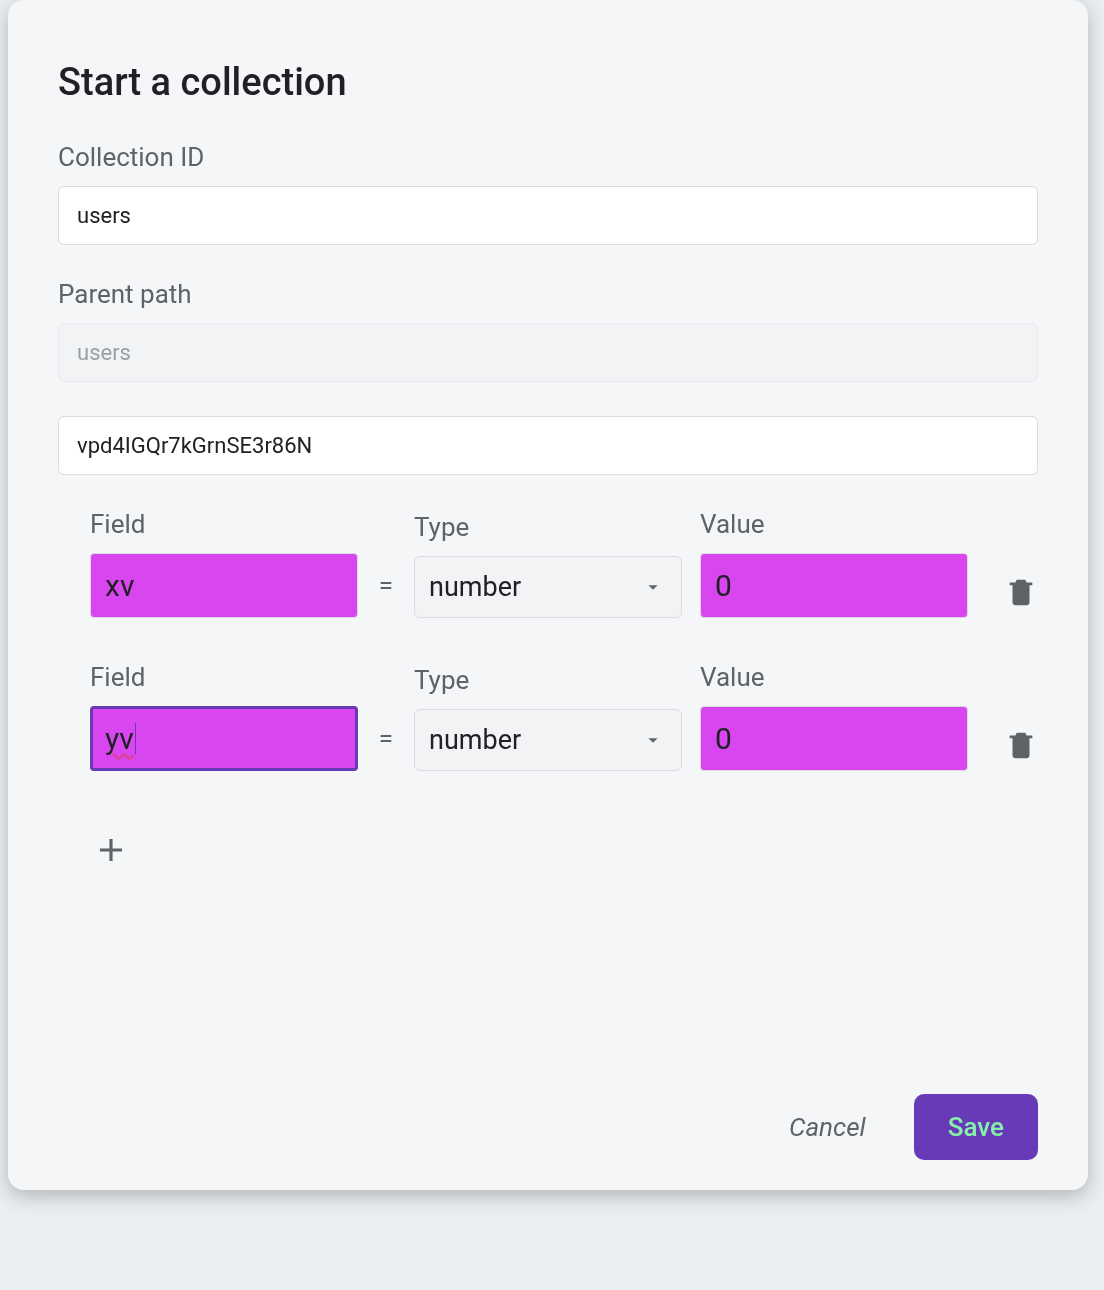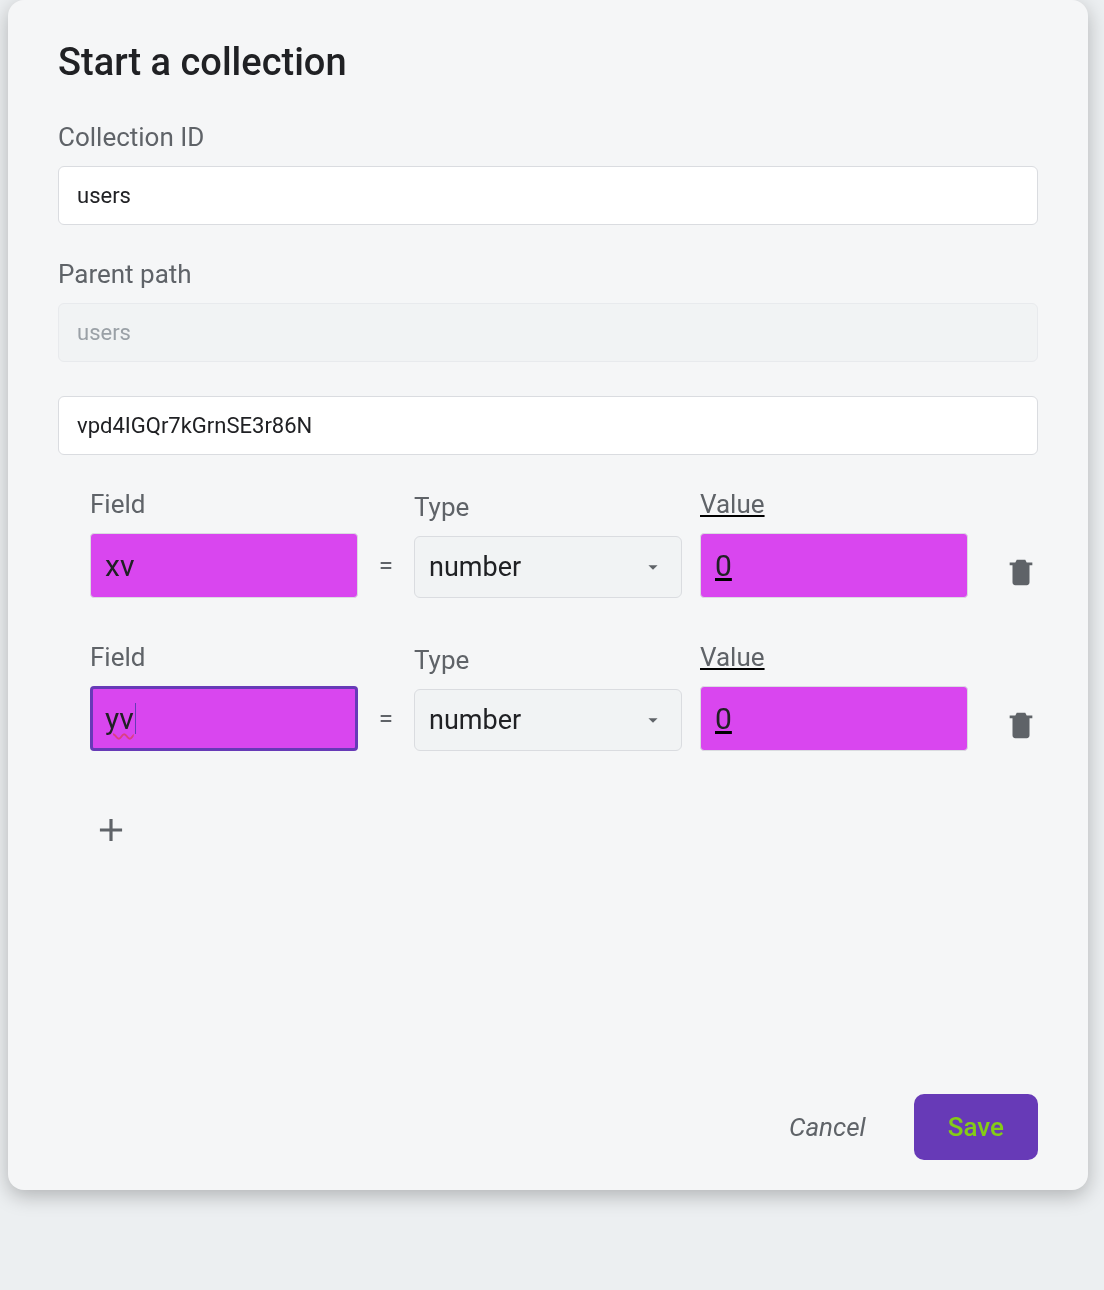--- a/index.html
+++ b/index.html
@@ -13,21 +13,21 @@
     }
     .dialog {
       position: absolute;
       top: 0;
       left: 8px;
       width: 1080px;
       height: 1190px;
       background: #f5f6f7;
       border-radius: 16px;
       box-shadow: 0 6px 20px rgba(0,0,0,0.25);
-      padding: 40px 50px 30px 50px;
+      padding: 60px 50px 30px 50px;
       display: flex;
       flex-direction: column;
     }
     .dialog-title {
       font-size: 38px;
       font-weight: 500;
       color: #202124;
       margin-bottom: 38px;
     }
     .form-group { margin-bottom: 34px; }
@@ -56,21 +56,21 @@
     .field-row {
       display: flex;
       align-items: flex-end;
       gap: 18px;
       margin-bottom: 44px;
       justify-content: flex-end;
     }
     .field-col { display: flex; flex-direction: column; }
     .field-col.field { width: 268px; }
     .field-col.type { width: 268px; }
-    .field-col.value { width: 268px; text-decoration: underline; }
+    .field-col.value { width: 268px; }
     .eq {
       font-size: 26px;
       color: #5f6368;
       padding-bottom: 18px;
       width: 20px;
       text-align: center;
     }
     .field-input {
       width: 100%;
       font-size: 30px;
@@ -144,21 +144,21 @@
       font-size: 26px;
       color: #5f6368;
       cursor: pointer;
       padding: 12px 10px;
       font-family: inherit;
       font-style: italic;
     }
     .save-btn {
       background: #673ab7;
       border: none;
-      color: #84cc16;
+      color: #86efac;
       font-size: 26px;
       font-weight: 500;
       padding: 18px 34px;
       border-radius: 10px;
       cursor: pointer;
       font-family: inherit;
     }
     .squiggle {
       text-decoration: underline wavy rgba(220,60,60,0.6);
       text-decoration-thickness: 2px;

